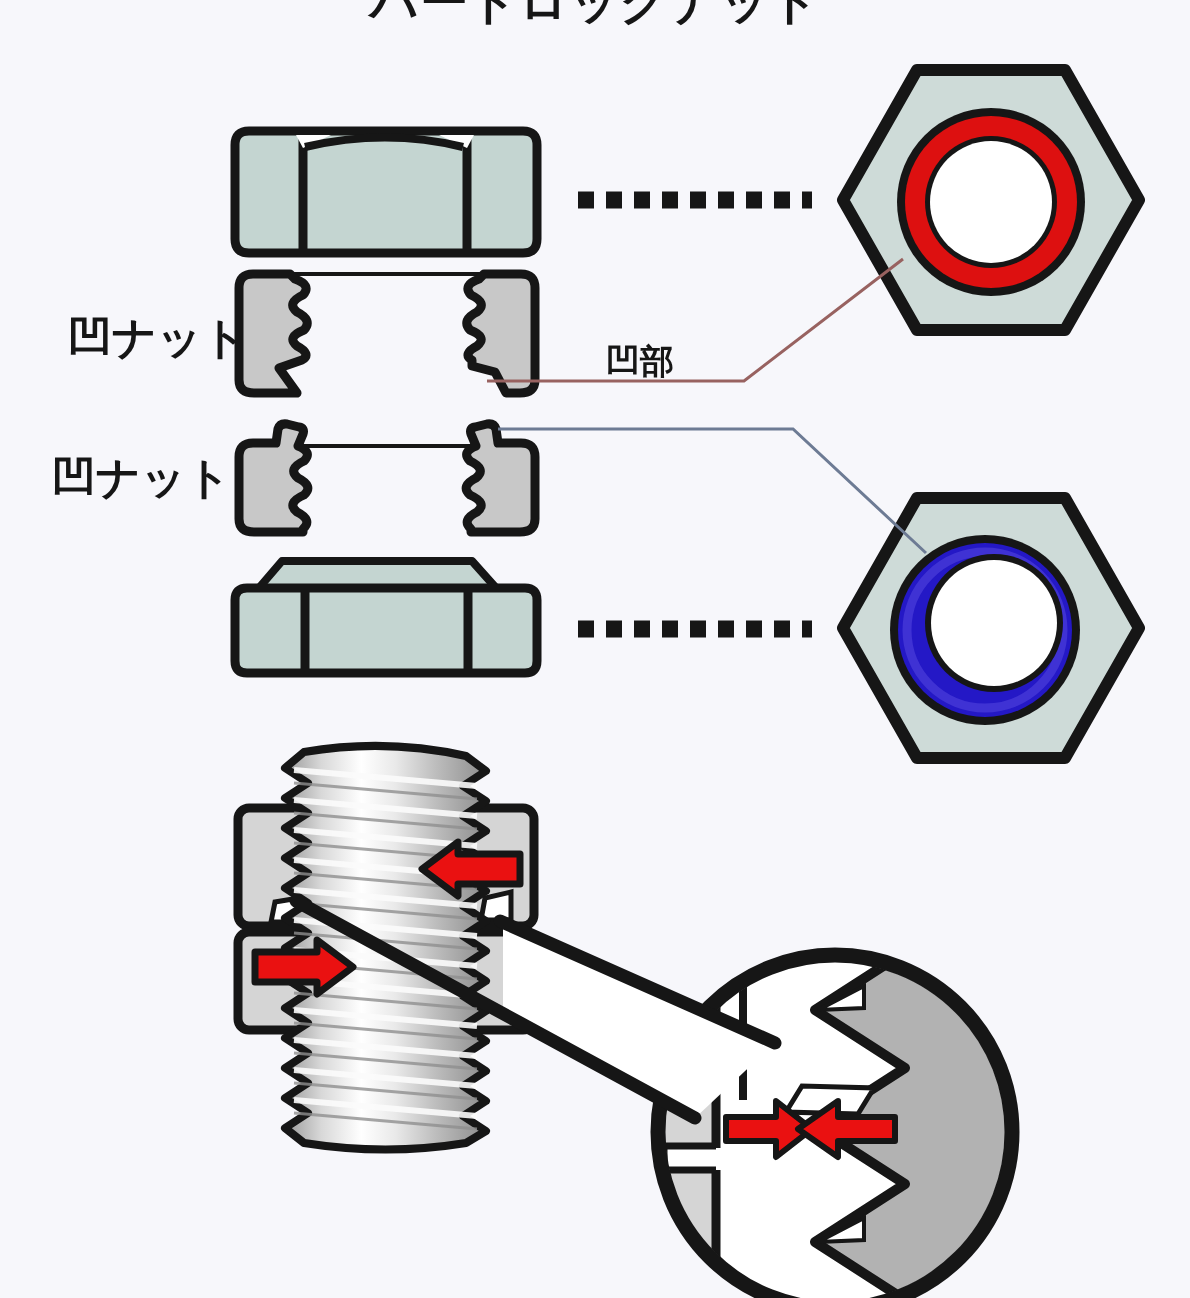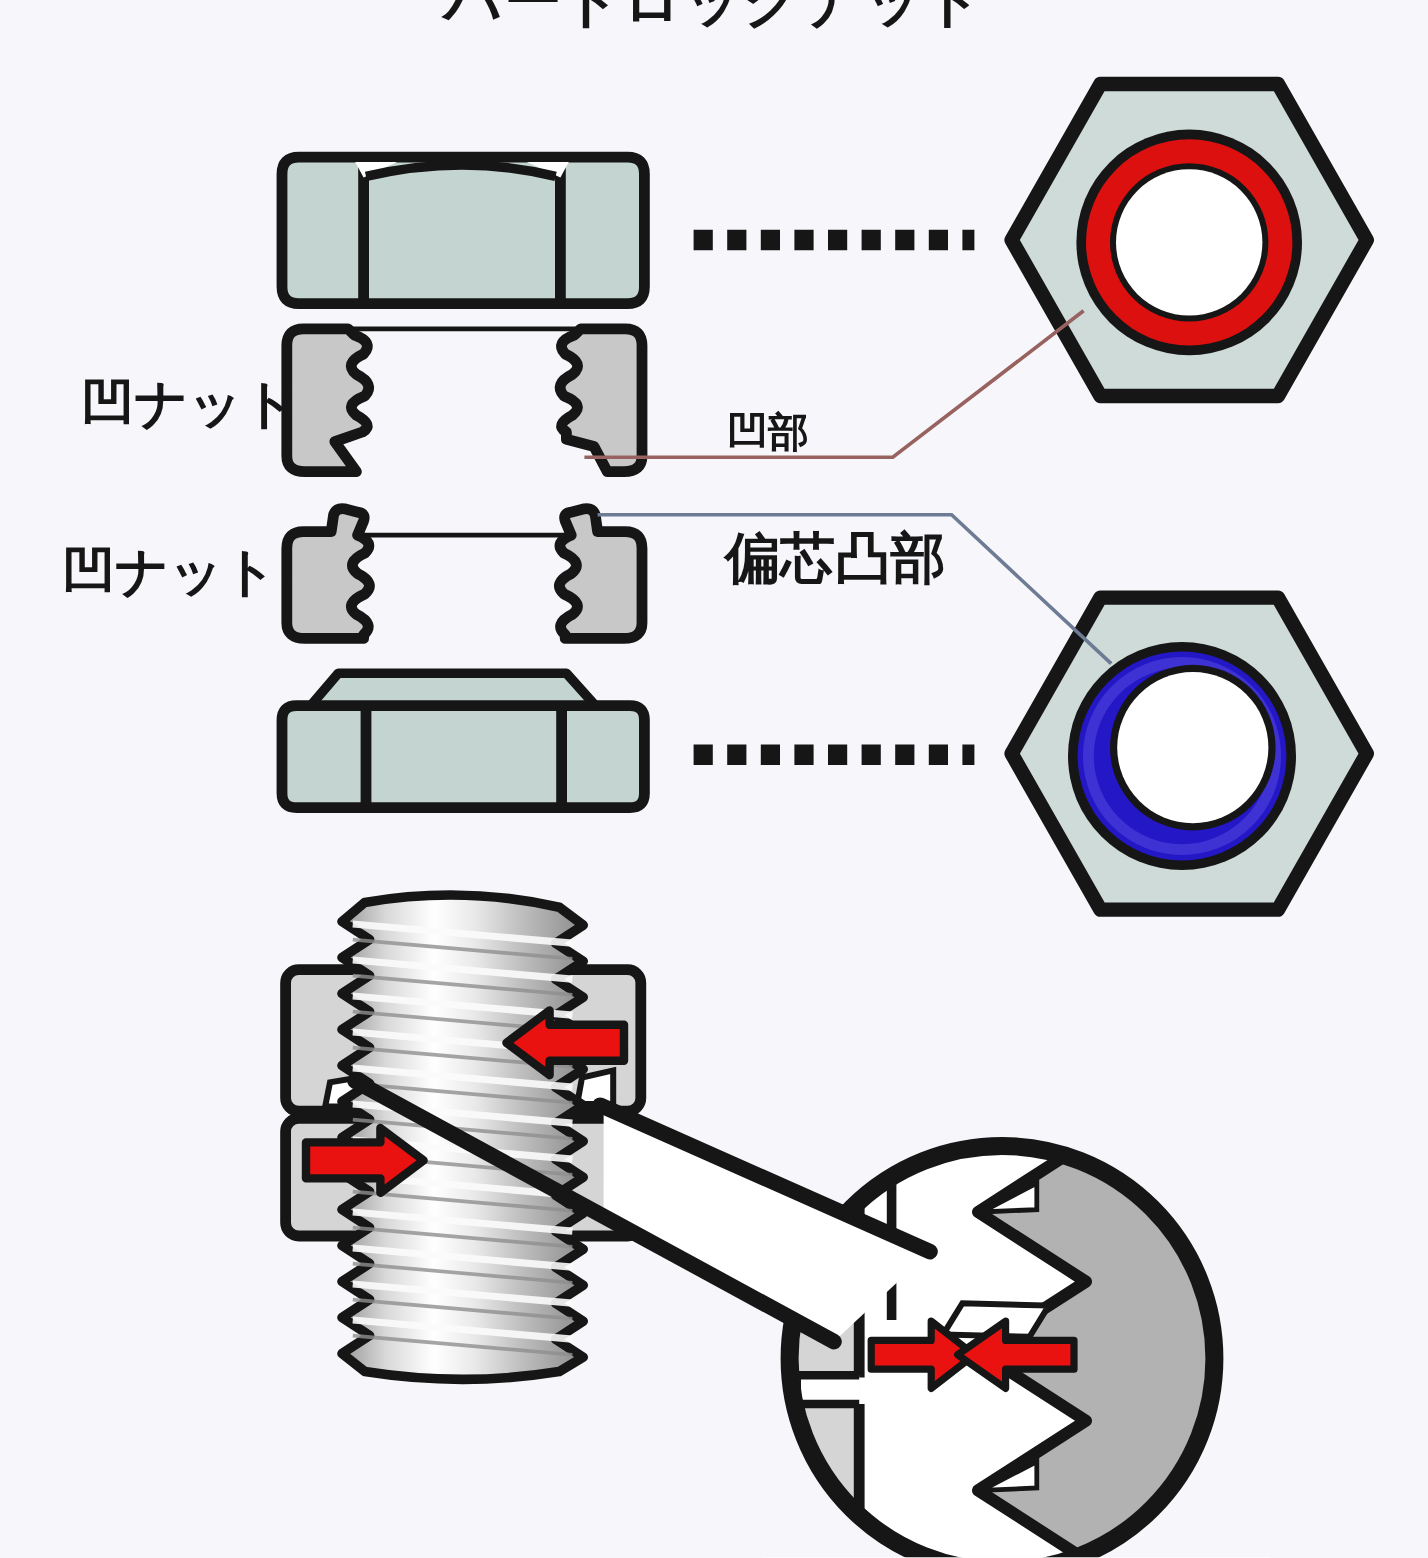--- a/index.html
+++ b/index.html
@@ -140,14 +140,13 @@
       <path class="f-white" d="M503,923 L775,1043 L695,1118 L503,1013 Z"></path>
       <line class="sk" x1="500" y1="921" x2="775" y2="1043" stroke-width="13" stroke-linecap="round"></line>
       <line class="sk" x1="296" y1="901" x2="695" y2="1118" stroke-width="13" stroke-linecap="round"></line>
     </g>
   </svg>
 
   <div class="jp" id="title">ハードロックナット</div>
   <div class="jp" id="lbl-concave-nut">凹ナット</div>
   <div class="jp" id="lbl-convex-nut">凹ナット</div>
   <div class="jp" id="lbl-concave-part">凹部</div>
-  <div class="jp" id="lbl-eccentric">偏芯凸部</div>
 </div>
 
 </body></html>

